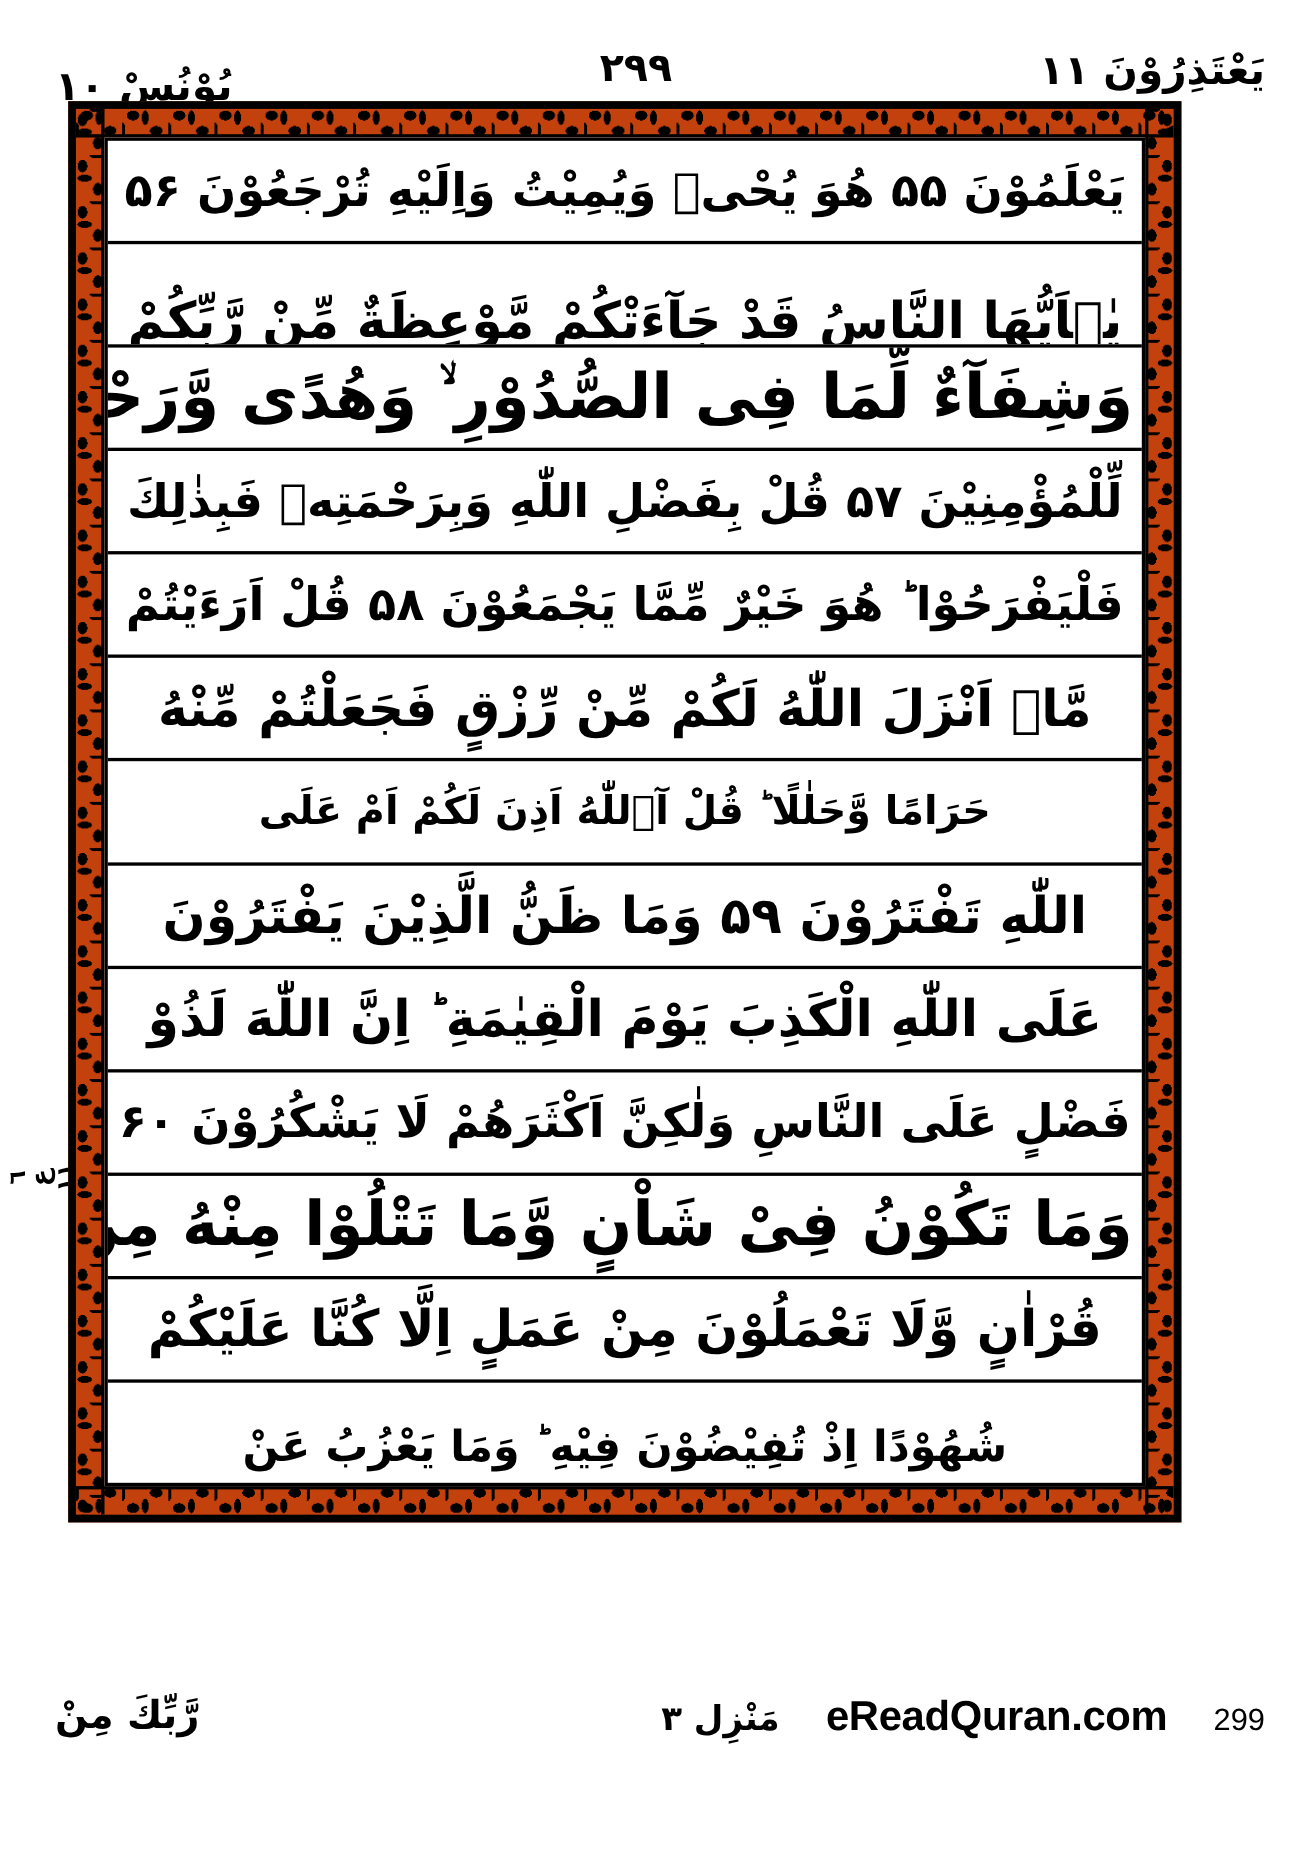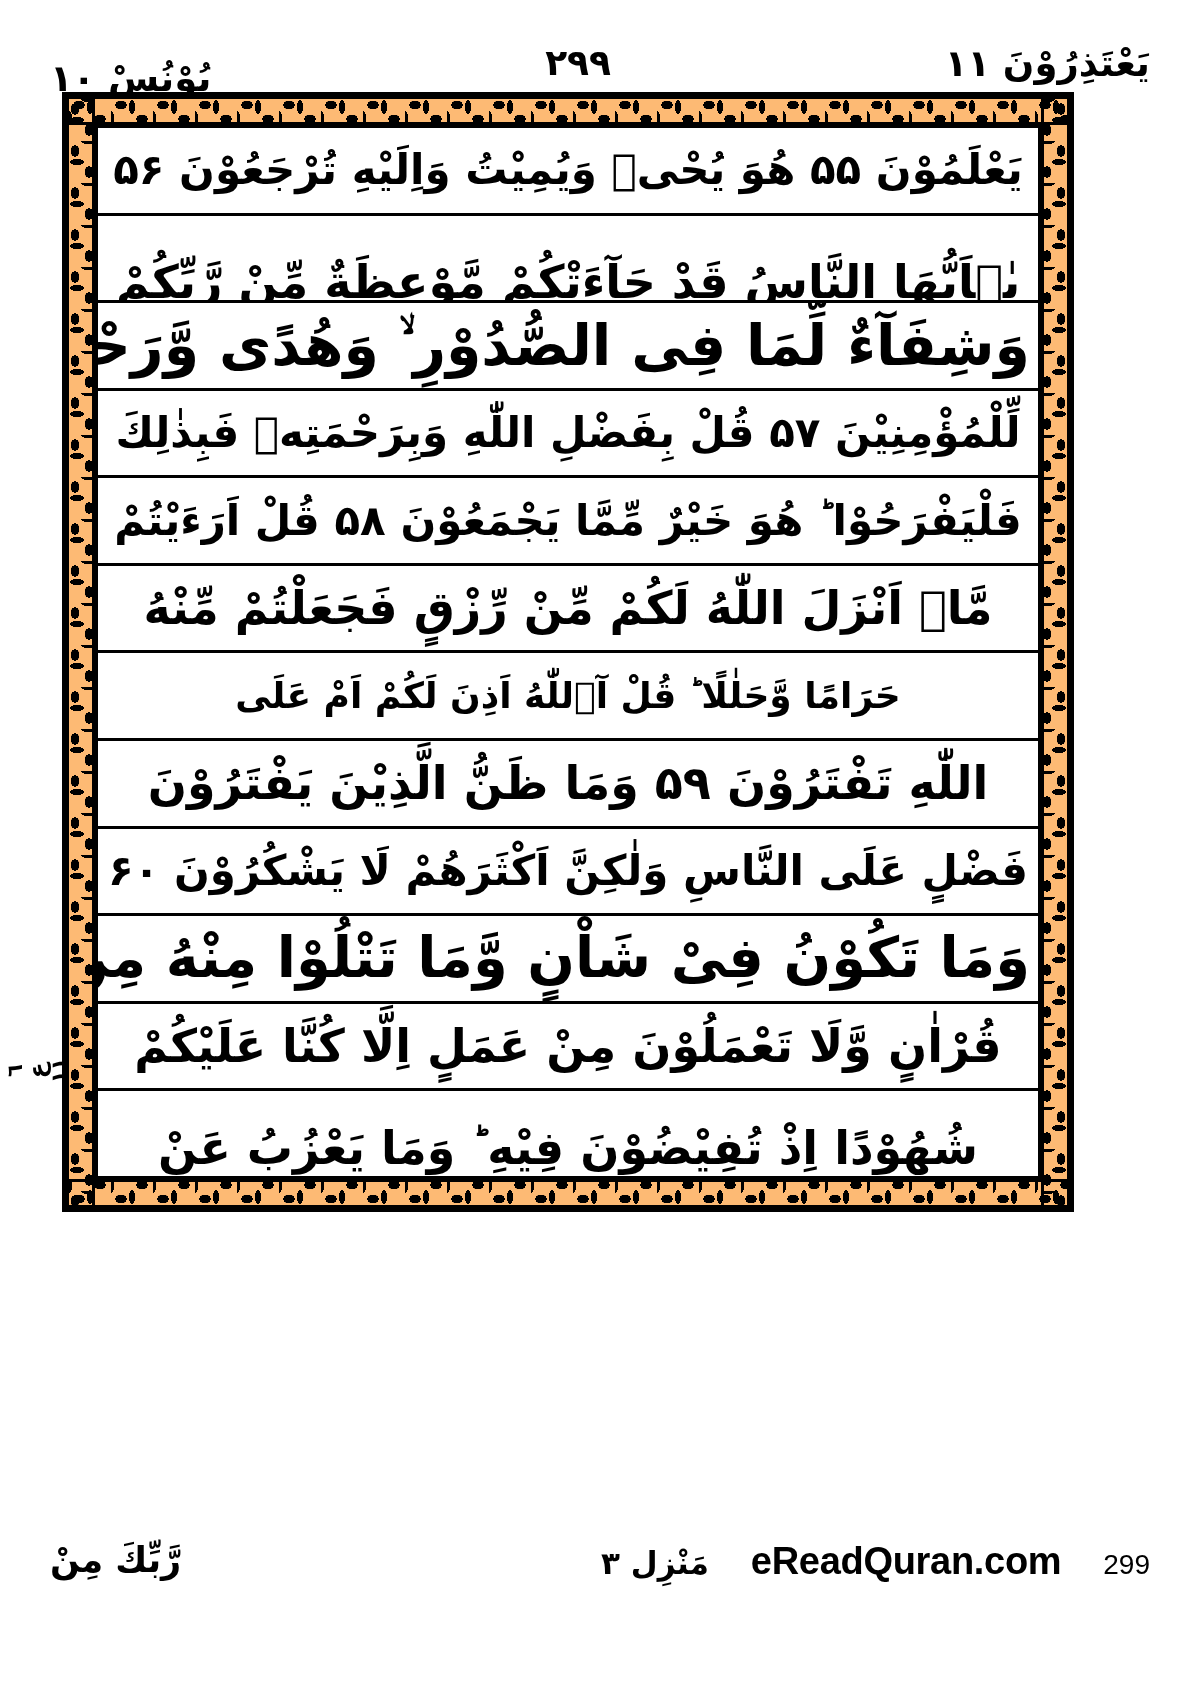--- a/index.html
+++ b/index.html
@@ -52,23 +52,23 @@
     font-weight: 700;
     margin-top: 30px;
   }
 
   
   .frame {
     position: absolute;
     top: 92px;
     left: 62px;
     width: 1012px;
-    height: 1120px;
-    box-sizing: border-box;
-    background: #fdba74;
+    height: 1292px;
+    box-sizing: border-box;
+    background: #c2410c;
   }
   
   .frame-outer {
     position: absolute;
     inset: 0;
     border: 7px solid #000;
     box-sizing: border-box;
   }
   
   .frame-band {
@@ -279,30 +279,33 @@
       <div class="line">
         <div class="ayah-text" style="font-size: 46px;">مَّاۤ اَنْزَلَ اللّٰهُ لَكُمْ مِّنْ رِّزْقٍ فَجَعَلْتُمْ مِّنْهُ</div>
       </div>
       <div class="line">
         <div class="ayah-text" style="font-size: 36px;">حَرَامًا وَّحَلٰلًا ؕ قُلْ آۤللّٰهُ اَذِنَ لَكُمْ اَمْ عَلَى</div>
       </div>
       <div class="line">
         <div class="ayah-text" style="font-size: 46px;">اللّٰهِ تَفْتَرُوْنَ ۵۹ وَمَا ظَنُّ الَّذِيْنَ يَفْتَرُوْنَ</div>
       </div>
       <div class="line">
+        <div class="ayah-text" style="font-size: 46px;">عَلَى اللّٰهِ الْكَذِبَ يَوْمَ الْقِيٰمَةِ ؕ اِنَّ اللّٰهَ لَذُوْ</div>
+      </div>
+      <div class="line">
         <div class="ayah-text" style="font-size: 42px;">فَضْلٍ عَلَى النَّاسِ وَلٰكِنَّ اَكْثَرَهُمْ لَا يَشْكُرُوْنَ ۶۰</div>
       </div>
       <div class="line">
         <div class="ayah-text" style="font-size: 56px;">وَمَا تَكُوْنُ فِىْ شَاْنٍ وَّمَا تَتْلُوْا مِنْهُ مِنْ</div>
       </div>
       <div class="line">
         <div class="ayah-text" style="font-size: 46px;">قُرْاٰنٍ وَّلَا تَعْمَلُوْنَ مِنْ عَمَلٍ اِلَّا كُنَّا عَلَيْكُمْ</div>
       </div>
       <div class="line">
-        <div class="ayah-text" style="font-size: 46px; margin-top: 28px;">شُهُوْدًا اِذْ تُفِيْضُوْنَ فِيْهِ ؕ وَمَا يَعْزُبُ عَنْ</div>
+        <div class="ayah-text" style="font-size: 39px; margin-top: 28px;">شُهُوْدًا اِذْ تُفِيْضُوْنَ فِيْهِ ؕ وَمَا يَعْزُبُ عَنْ</div>
       </div>
     </div>
   </div>
 
   <div class="footer">
     <div class="footer-catchword">رَّبِّكَ مِنْ</div>
     <div class="footer-right-group">
       <div class="footer-manzil">مَنْزِل ٣</div>
       <div class="footer-brand">eReadQuran.com</div>
       <div class="footer-pageno">299</div>

